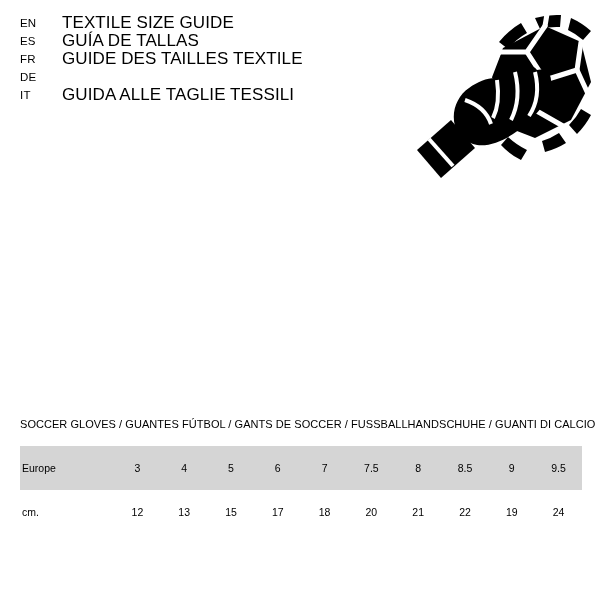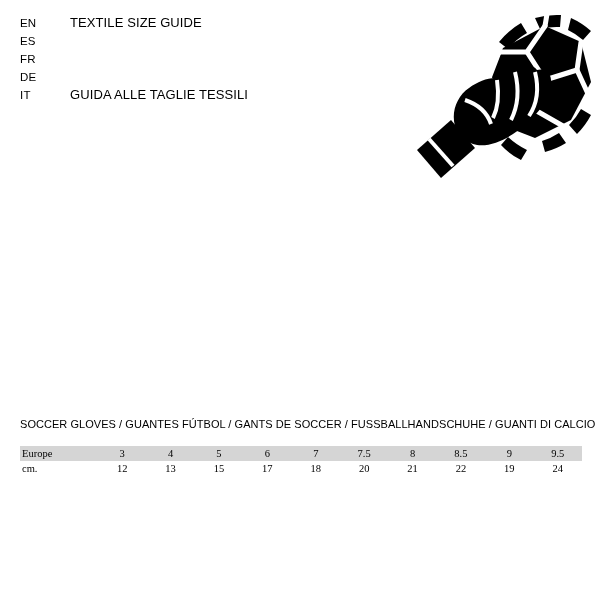--- a/index.html
+++ b/index.html
@@ -29,24 +29,23 @@
     height: 18px;
     line-height: 18px;
   }
   .legend-code {
     width: 42px;
     flex: 0 0 42px;
     font-size: 11.5px;
     letter-spacing: 0.2px;
   }
   .legend-label {
-    font-size: 13px;
+    font-size: 17px;
     letter-spacing: 0.1px;
     white-space: nowrap;
-    margin-left: 8px;
   }
 
   
   #illustration {
     position: absolute;
     left: 395px;
     top: 8px;
     width: 200px;
     height: 190px;
   }
@@ -74,45 +73,46 @@
     table-layout: fixed;
   }
   table tr {
     height: 15px;
   }
   table tr.shaded {
     background: #d5d5d5;
   }
   table td {
     font-size: 10.5px;
-    padding: 0;
+    padding: 16px;
     text-align: center;
     vertical-align: middle;
     font-weight: normal;
-    font-family: Liberation Serif, serif;
   }
   table td.rowhead {
     text-align: left;
     padding-left: 2px;
     width: 76px;
   }
 </style>
 </head>
 <body>
 
 <div id="legend">
   <div class="legend-row">
     <span class="legend-code">EN</span>
     <span class="legend-label">TEXTILE SIZE GUIDE</span>
   </div>
   <div class="legend-row">
     <span class="legend-code">ES</span>
+    <span class="legend-label">GUÍA DE TALLAS</span>
   </div>
   <div class="legend-row">
     <span class="legend-code">FR</span>
+    <span class="legend-label">GUIDE DES TAILLES TEXTILE</span>
   </div>
   <div class="legend-row">
     <span class="legend-code">DE</span>
   </div>
   <div class="legend-row">
     <span class="legend-code">IT</span>
     <span class="legend-label">GUIDA ALLE TAGLIE TESSILI</span>
   </div>
 </div>
 

